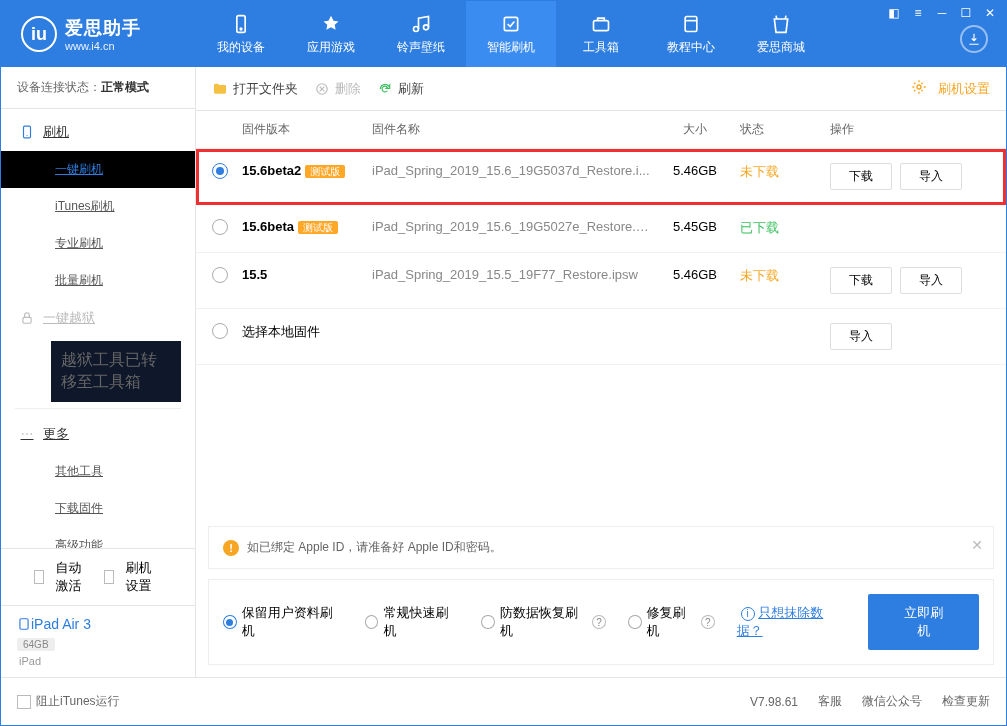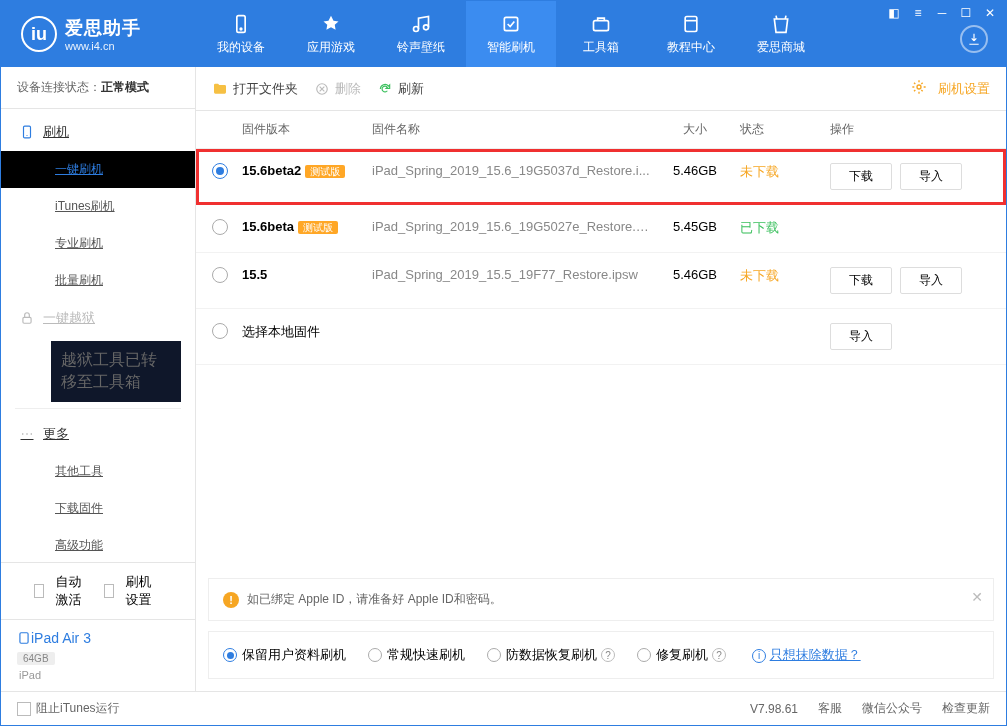--- a/index.html
+++ b/index.html
@@ -84,21 +84,21 @@
 .options-bar { margin: 10px 12px 12px; border: 1px solid #eee; padding: 14px; display: flex; align-items: center; gap: 22px; font-size: 13px; }
 .radio2 { width: 14px; height: 14px; border: 1px solid #aaa; border-radius: 50%; display: inline-flex; align-items: center; justify-content: center; margin-right: 5px; vertical-align: middle; }
 .radio2.checked { border-color: #2e7de0; }
 .radio2.checked::after { content: ''; width: 7px; height: 7px; background: #2e7de0; border-radius: 50%; }
 .opt { display: flex; align-items: center; cursor: pointer; }
 .help-q { width: 14px; height: 14px; border: 1px solid #bbb; border-radius: 50%; display: inline-flex; align-items: center; justify-content: center; font-size: 10px; color: #888; margin-left: 4px; }
 .link { color: #2e7de0; text-decoration: underline; cursor: pointer; }
 .primary-btn { background: #2e7de0; color: #fff; border: none; padding: 10px 30px; font-size: 13px; border-radius: 2px; cursor: pointer; margin-left: auto; }
 
 
-.footer { height: 34px; border-top: 1px solid #e5e5e5; display: flex; align-items: center; padding: 0 16px; font-size: 12px; color: #666; gap: 20px; }
+.footer { height: 48px; border-top: 1px solid #e5e5e5; display: flex; align-items: center; padding: 0 16px; font-size: 12px; color: #666; gap: 20px; }
 .footer .spacer { flex: 1; }
 .chk { width: 14px; height: 14px; border: 1px solid #bbb; display: inline-block; vertical-align: middle; margin-right: 5px; }
 </style>
 </head>
 <body>
 
 <div class="app">
 
   <div class="header">
     <div class="logo-block">
@@ -336,20 +336,21 @@
         <span>如已绑定 Apple ID，请准备好 Apple ID和密码。</span>
         <span class="notice-close">✕</span>
       </div>
 
       <div class="options-bar" id="options-bar">
           <span class="opt"><span class="radio2 checked"></span>保留用户资料刷机</span>
           <span class="opt"><span class="radio2"></span>常规快速刷机</span>
           <span class="opt"><span class="radio2"></span>防数据恢复刷机<span class="help-q">?</span></span>
           <span class="opt"><span class="radio2"></span>修复刷机<span class="help-q">?</span></span>
           <span><span class="help-q" style="border-color:#2e7de0;color:#2e7de0">i</span> <span class="link">只想抹除数据？</span></span>
+          <button class="primary-btn">立即刷机</button>
         </div>
     </div>
   </div>
 
   <div class="footer">
     <span><span class="chk"></span><span>阻止iTunes运行</span></span>
     <div class="spacer"></div>
     <span>V7.98.61</span>
     <span>客服</span>
     <span>微信公众号</span>

